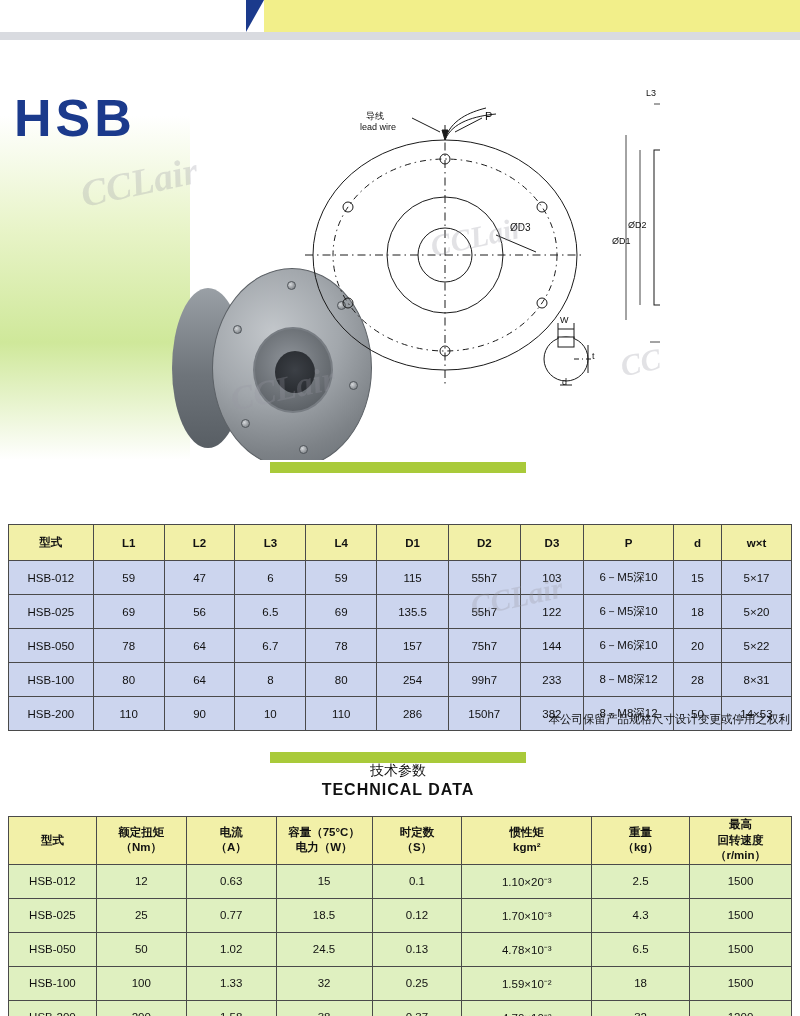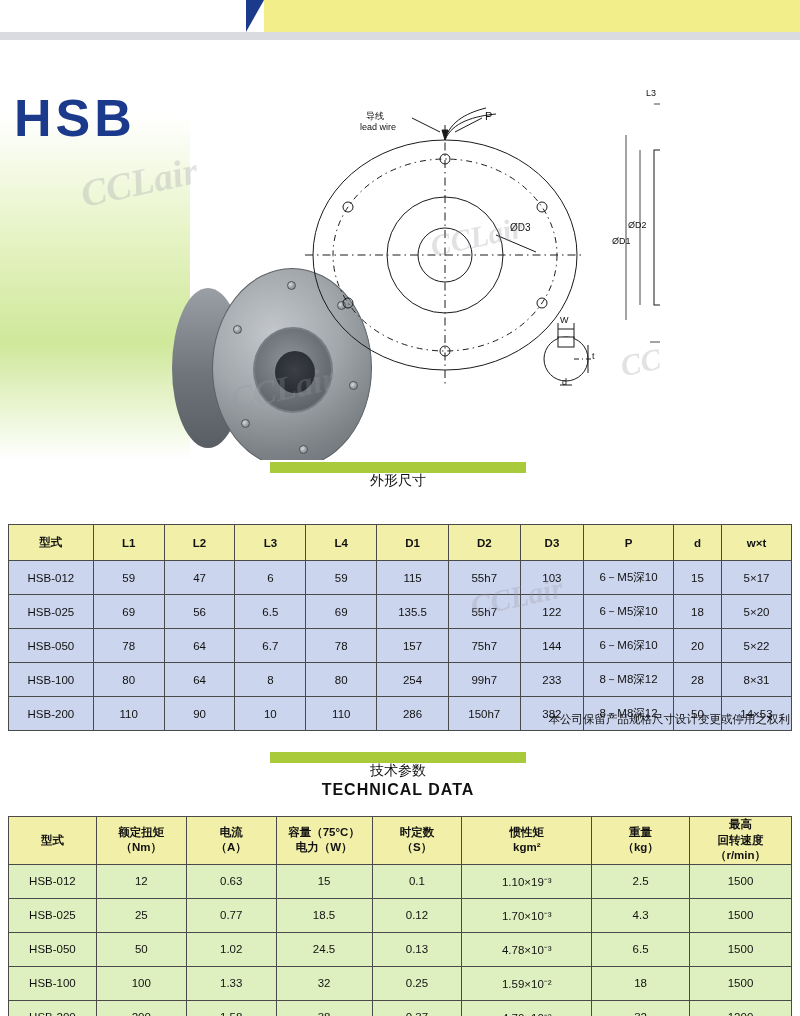--- a/index.html
+++ b/index.html
@@ -285,21 +285,20 @@
   </div>
 
   <div class="wm" style="left:80px; top:120px; font-size:38px; transform:rotate(-12deg);">CCLair</div>
   <div class="wm" style="left:430px; top:180px; font-size:30px; transform:rotate(-12deg);">CCLair</div>
   <div class="wm" style="left:620px; top:300px; font-size:30px; transform:rotate(-12deg);">CCLair</div>
   <div class="wm" style="left:230px; top:330px; font-size:34px; transform:rotate(-12deg);">CCLair</div>
 </div>
 
 <div class="green-bar" style="left:270px; top:462px; width:256px;"></div>
 <div class="sec-title" style="left:270px; top:472px; width:256px;">
-  <div class="cn">外形尺寸</div>
 </div>
 
 <table class="tbl1">
   <colgroup>
     <col style="width:88px">
       <col style="width:74px">
       <col style="width:74px">
       <col style="width:74px">
     <col style="width:74px">
       <col style="width:74px">
@@ -447,21 +446,21 @@
       </th>
     </tr>
   </thead>
   <tbody>
     <tr>
       <td>HSB-012</td>
       <td>12</td>
       <td>0.63</td>
       <td>15</td>
       <td>0.1</td>
-      <td>1.10×19⁻³</td>
+      <td>1.10×20⁻³</td>
       <td>2.5</td>
       <td>1500</td>
     </tr>
     <tr>
       <td>HSB-025</td>
       <td>25</td>
       <td>0.77</td>
       <td>18.5</td>
       <td>0.12</td>
       <td>1.70×10⁻³</td>

